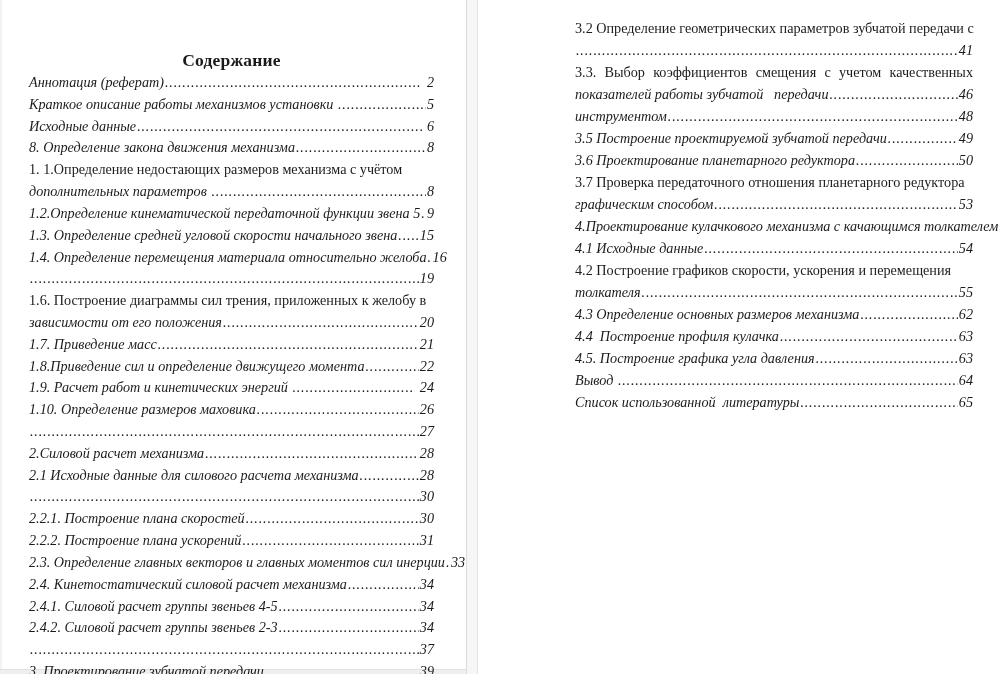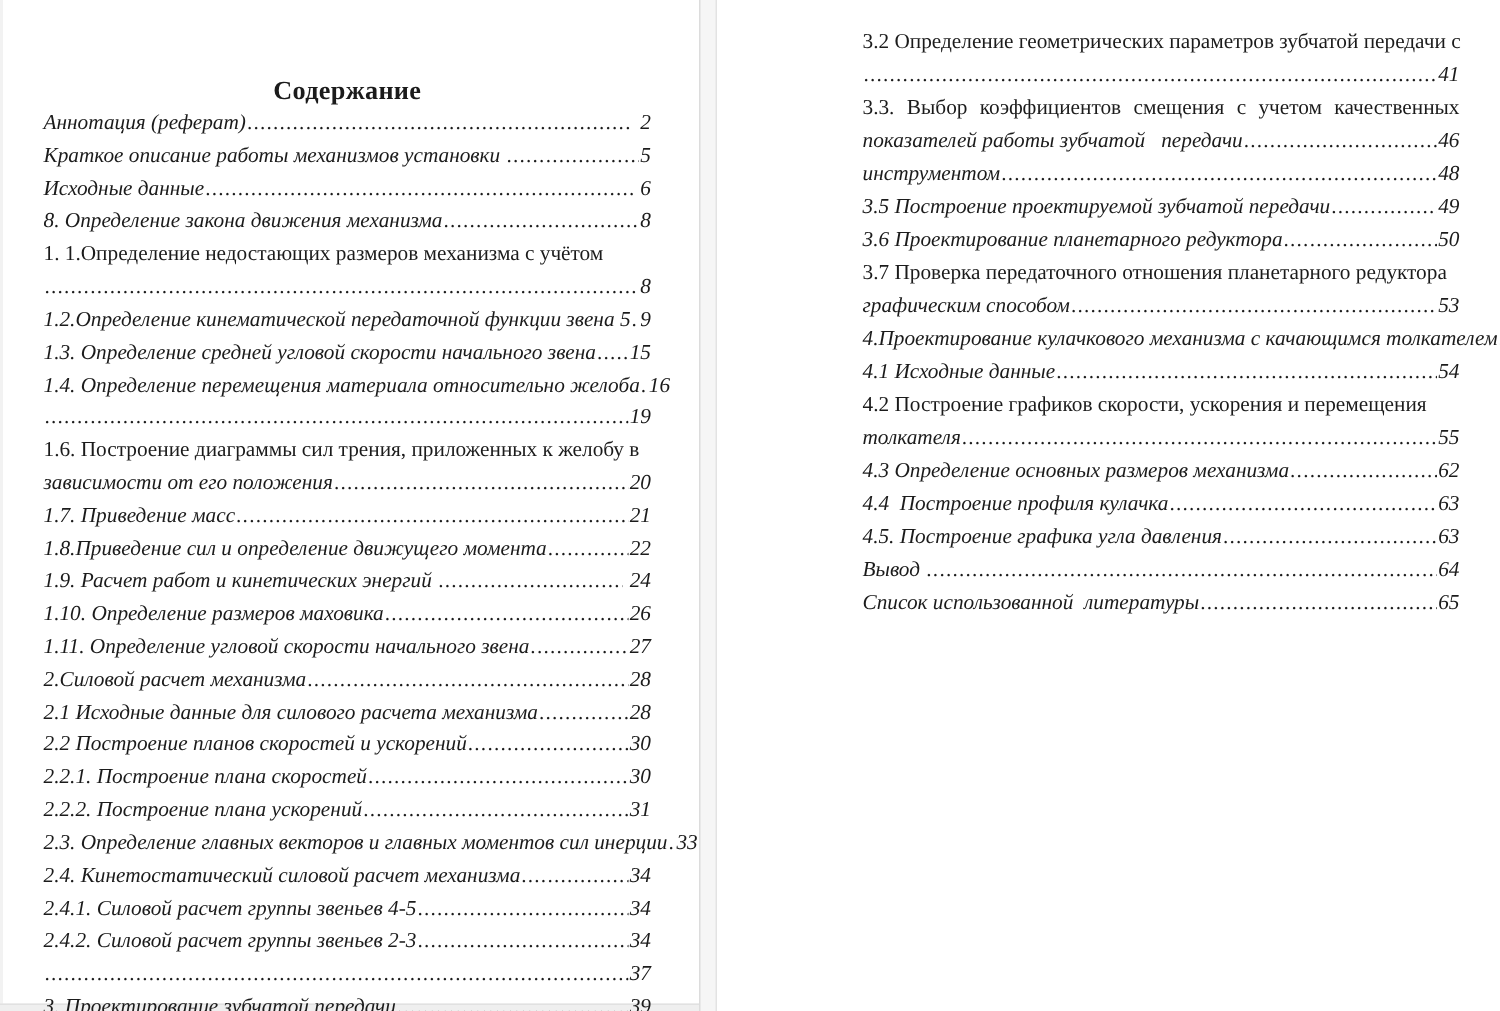--- a/index.html
+++ b/index.html
@@ -77,20 +77,21 @@
       <div class="toc-entry">
         <div class="toc-line leader">
           <span class="t">8. Определение закона движения механизма</span>
           <span class="dots">................................................................................................................................................................</span>
           <span class="pg">8</span>
         </div>
       </div>
       <div class="toc-entry">
         <div class="toc-line"><span class="t">1. 1.Определение недостающих размеров механизма с учётом</span></div>
         <div class="toc-line leader">
+          <span class="t">дополнительных параметров </span>
           <span class="dots">................................................................................................................................................................</span>
           <span class="pg">8</span>
         </div>
       </div>
       <div class="toc-entry">
         <div class="toc-line leader">
           <span class="t">1.2.Определение кинематической передаточной функции звена 5</span>
           <span class="dots">................................................................................................................................................................</span>
           <span class="pg">9</span>
         </div>
@@ -146,42 +147,40 @@
       </div>
       <div class="toc-entry">
         <div class="toc-line leader">
           <span class="t">1.10. Определение размеров маховика</span>
           <span class="dots">................................................................................................................................................................</span>
           <span class="pg">26</span>
         </div>
       </div>
       <div class="toc-entry">
         <div class="toc-line leader">
-          <span class="t">1.11. Определение угловой скорости начального звена</span>
           <span class="dots">................................................................................................................................................................</span>
           <span class="pg">27</span>
         </div>
       </div>
       <div class="toc-entry">
         <div class="toc-line leader">
           <span class="t">2.Силовой расчет механизма</span>
           <span class="dots">................................................................................................................................................................</span>
           <span class="pg">28</span>
         </div>
       </div>
       <div class="toc-entry">
         <div class="toc-line leader">
           <span class="t">2.1 Исходные данные для силового расчета механизма</span>
           <span class="dots">................................................................................................................................................................</span>
           <span class="pg">28</span>
         </div>
       </div>
       <div class="toc-entry">
         <div class="toc-line leader">
-          <span class="t">2.2 Построение планов скоростей и ускорений</span>
           <span class="dots">................................................................................................................................................................</span>
           <span class="pg">30</span>
         </div>
       </div>
       <div class="toc-entry">
         <div class="toc-line leader">
           <span class="t">2.2.1. Построение плана скоростей</span>
           <span class="dots">................................................................................................................................................................</span>
           <span class="pg">30</span>
         </div>

